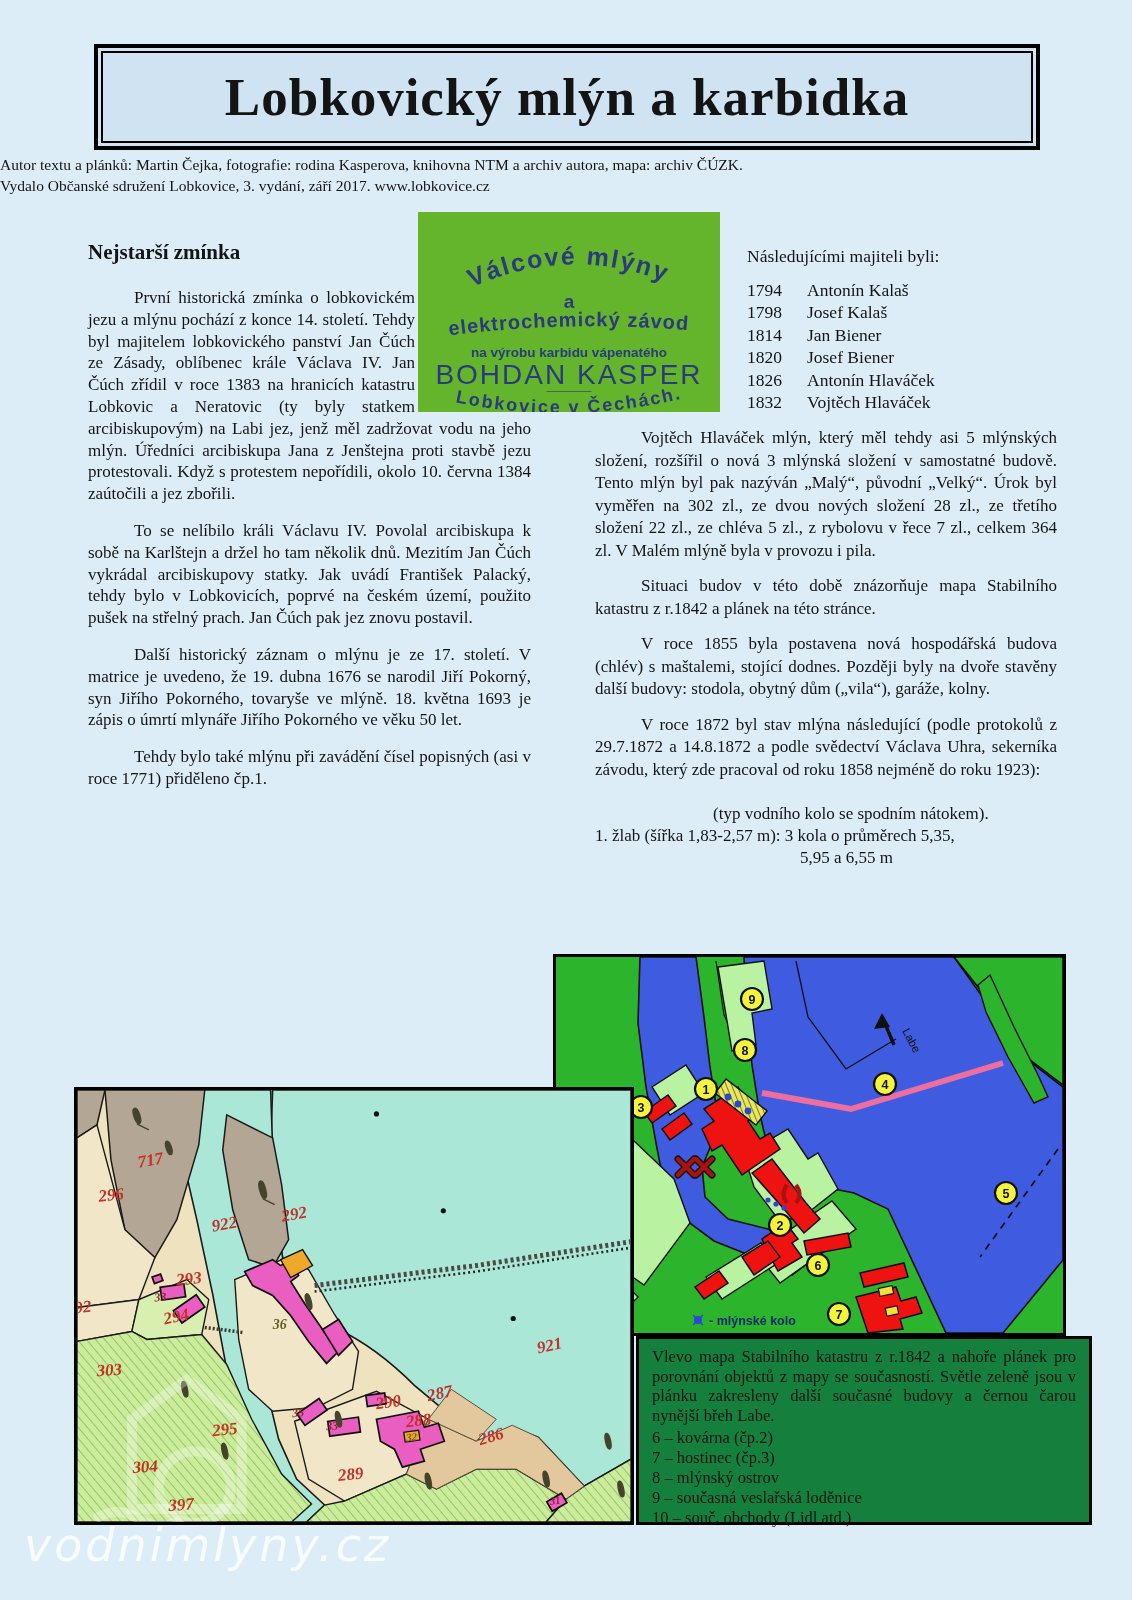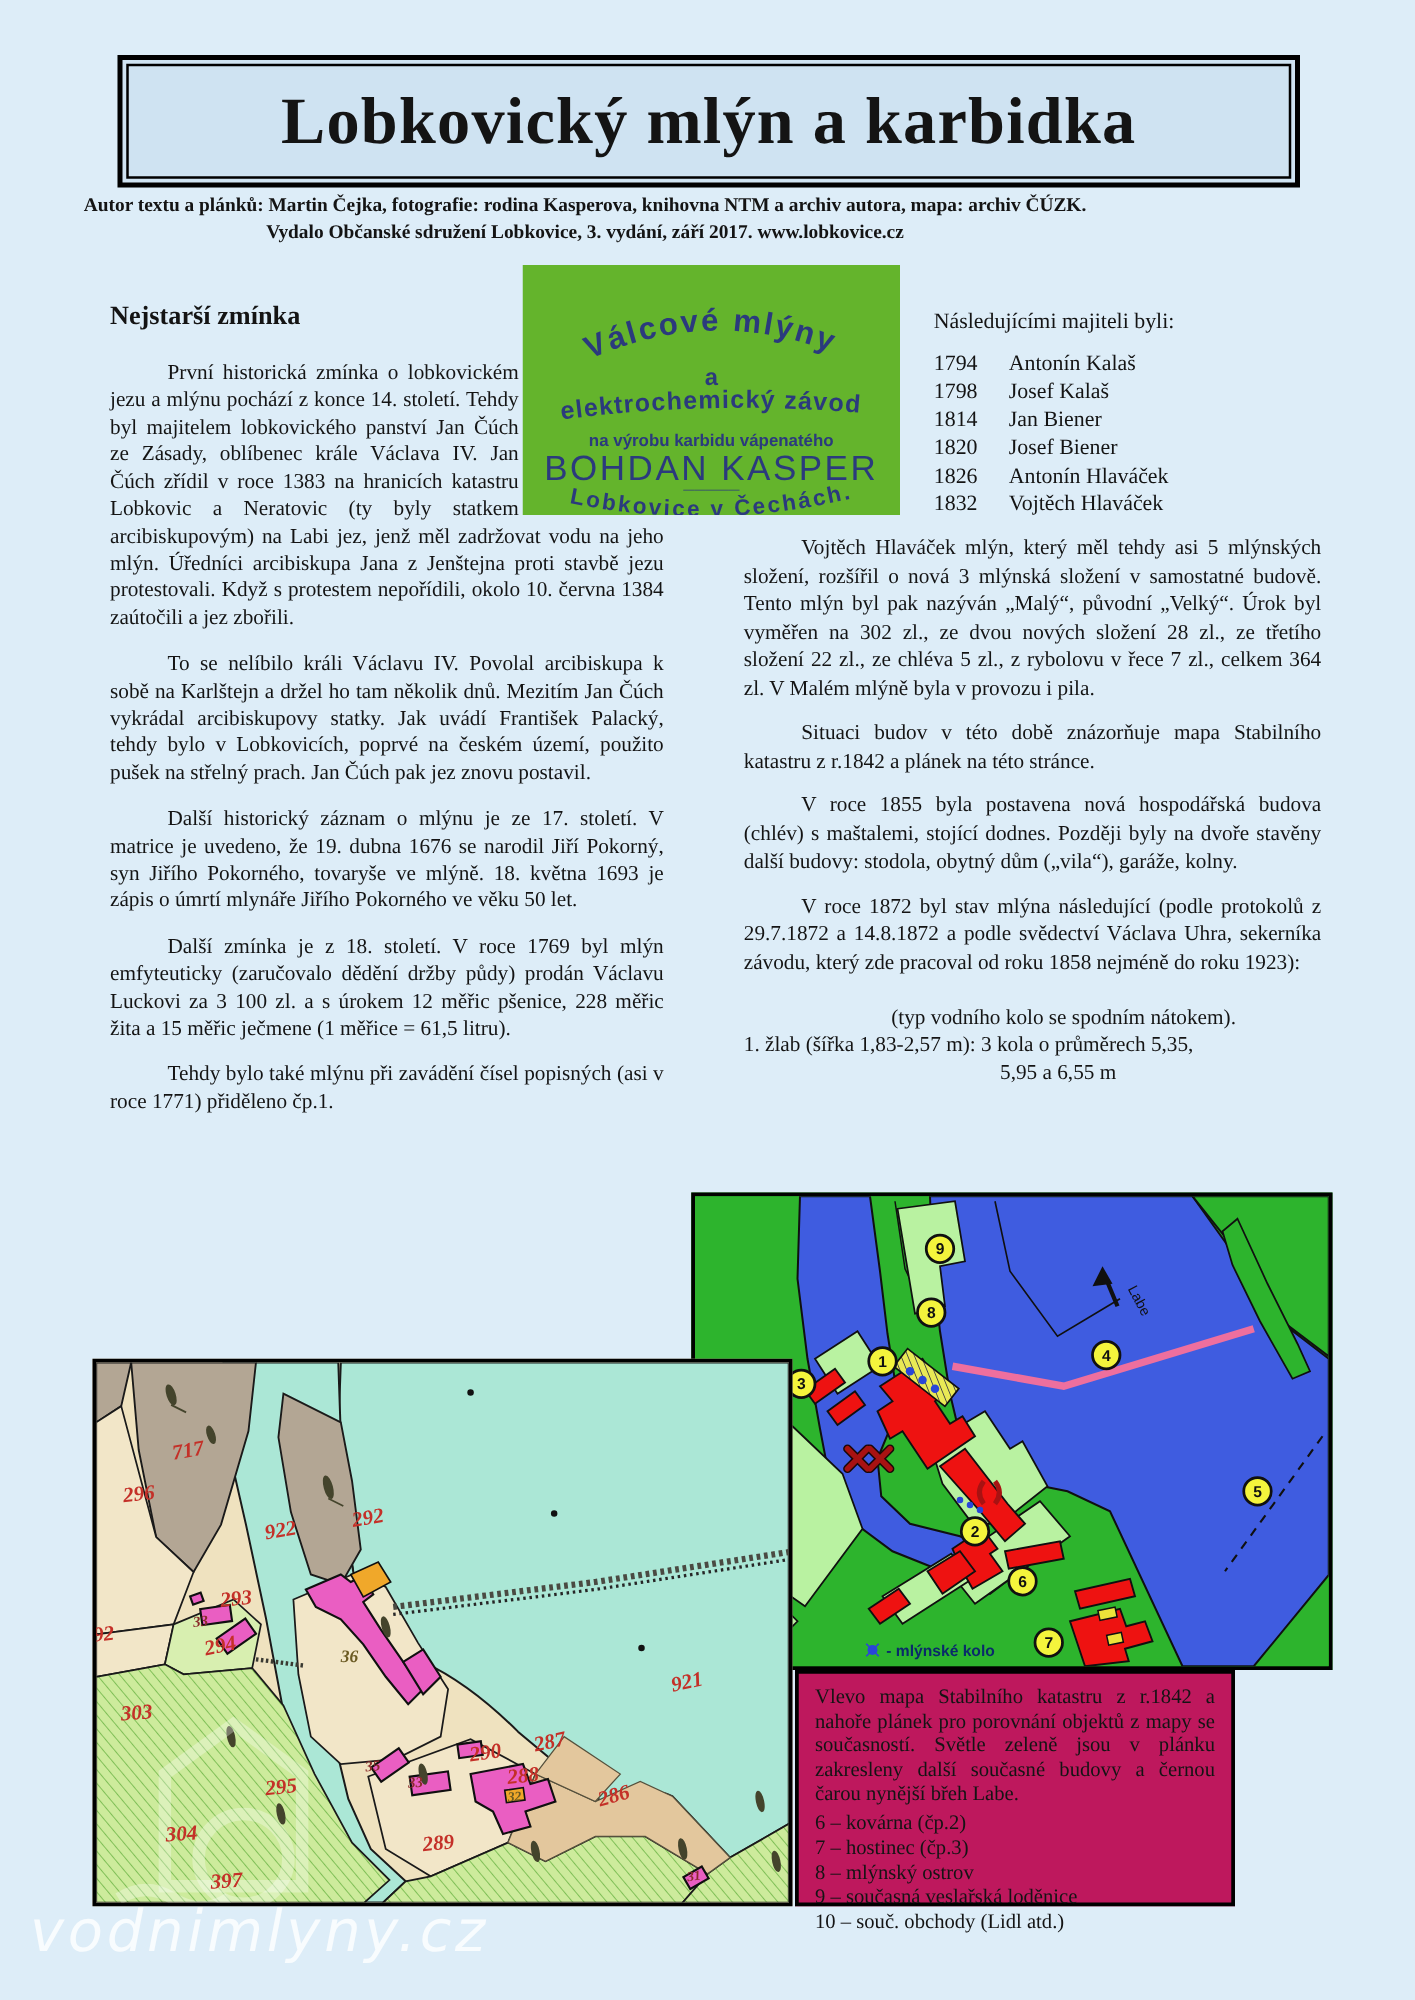--- a/index.html
+++ b/index.html
@@ -5,21 +5,21 @@
   html,body{margin:0;padding:0;background:#b9c6cf;}
   .page{position:relative;width:1132px;height:1600px;background:#ddedf8;
         font-family:"Liberation Serif",serif;color:#141414;overflow:hidden;margin:0 auto;}
   .abs{position:absolute;}
   
   .titlebox{left:94px;top:44px;width:946px;height:106px;border:4px solid #000;
             background:#cfe3f2;box-sizing:border-box;padding:3px;}
   .titlebox-inner{border:2px solid #000;height:100%;box-sizing:border-box;
             display:flex;align-items:center;justify-content:center;}
   .title{font-size:53px;font-weight:bold;letter-spacing:1px;white-space:nowrap;}
-  .credit{left:0;width:936px;text-align:center;font-size:15.5px;line-height:20px;font-weight:bold;}
+  .credit{left:0;width:936px;text-align:left;font-size:15.5px;line-height:20px;}
   
   .colL{left:88px;top:240px;width:443px;}
   .colR{left:595px;top:246px;width:462px;}
   h2{font-size:21px;font-weight:bold;margin:0 0 22px 0;font-family:"Liberation Serif",serif;}
   h2.second{margin-top:34px;margin-bottom:20px;}
   p.just{text-align:justify;text-indent:46px;font-size:17px;line-height:21.8px;margin:0 0 15px 0;}
   .stamp-spacer{float:right;width:116px;height:112px;}
   
   .owners{padding-left:152px;font-size:17.5px;}
   .owners-head{margin-bottom:12px;}
@@ -30,22 +30,22 @@
   .cp-l1 .u{text-decoration:underline;}
   .cp-l2{padding-left:118px;}
   .cp-l4{padding-left:205px;}
   
   .stamp{left:418px;top:212px;width:302px;height:194px;}
   
   .planmap{left:553px;top:954px;width:513px;height:382px;border:3px solid #000;box-sizing:border-box;background:#2db42d;}
   .oldmap{left:74px;top:1087px;width:560px;height:438px;border:3px solid #000;box-sizing:border-box;background:#efe2bf;}
   .planmap svg,.oldmap svg{display:block;width:100%;height:100%;}
   
-  .caption-box{left:636px;top:1336px;width:352px;height:189px;border:3px solid #000;
-               box-sizing:border-box;background:#be185d;padding:8px 13px;font-size:16.5px;}
+  .caption-box{left:636px;top:1336px;width:456px;height:189px;border:3px solid #000;
+               box-sizing:border-box;background:#15803d;padding:8px 13px;font-size:16.5px;}
   .cap-text{text-align:justify;line-height:19.6px;margin:0 0 3px 0;}
   .cap-cols{display:flex;line-height:19.8px;}
   .cap-col-left{width:196px;}
   .cap-col-right{flex:1;}
   
   .watermark{left:24px;top:1518px;font-size:46px;font-style:italic;letter-spacing:3px;
              color:rgba(255,255,255,0.8);font-family:"DejaVu Sans",sans-serif;}
 </style>
 </head>
 <body>
@@ -87,21 +87,20 @@
   </div>
 
   <div class="abs colL">
     <h2>Nejstarší zmínka</h2>
     <div>
       <div class="stamp-spacer"></div>
       <p class="just">První historická zmínka o lobkovickém jezu a mlýnu pochází z konce 14. století. Tehdy byl majitelem lobkovického panství Jan Čúch ze Zásady, oblíbenec krále Václava IV. Jan Čúch zřídil v roce 1383 na hranicích katastru Lobkovic a Neratovic (ty byly statkem arcibiskupovým) na Labi jez, jenž měl zadržovat vodu na jeho mlýn. Úředníci arcibiskupa Jana z Jenštejna proti stavbě jezu protestovali. Když s protestem nepořídili, okolo 10. června 1384 zaútočili a jez zbořili.</p>
     </div>
     <p class="just">To se nelíbilo králi Václavu IV. Povolal arcibiskupa k sobě na Karlštejn a držel ho tam několik dnů. Mezitím Jan Čúch vykrádal arcibiskupovy statky. Jak uvádí František Palacký, tehdy bylo v Lobkovicích, poprvé na českém území, použito pušek na střelný prach. Jan Čúch pak jez znovu postavil.</p>
     <p class="just">Další historický záznam o mlýnu je ze 17. století. V matrice je uvedeno, že 19. dubna 1676 se narodil Jiří Pokorný, syn Jiřího Pokorného, tovaryše ve mlýně. 18. května 1693 je zápis o úmrtí mlynáře Jiřího Pokorného ve věku 50 let.</p>
-    <p class="just">Další zmínka je z 18. století. V roce 1769 byl mlýn emfyteuticky (zaručovalo dědění držby půdy) prodán Václavu Luckovi za 3 100 zl. a s úrokem 12 měřic pšenice, 228 měřic žita a 15 měřic ječmene (1 měřice = 61,5 litru).</p>
     <p class="just">Tehdy bylo také mlýnu při zavádění čísel popisných (asi v roce 1771) přiděleno čp.1.</p>
   </div>
 
   <div class="abs colR">
     <div class="owners">
       <div class="owners-head">Následujícími majiteli byli:</div>
       <div id="owners-list">
           <div class="owner-row">
             <span class="owner-year">1794</span>
             <span>Antonín Kalaš</span>

